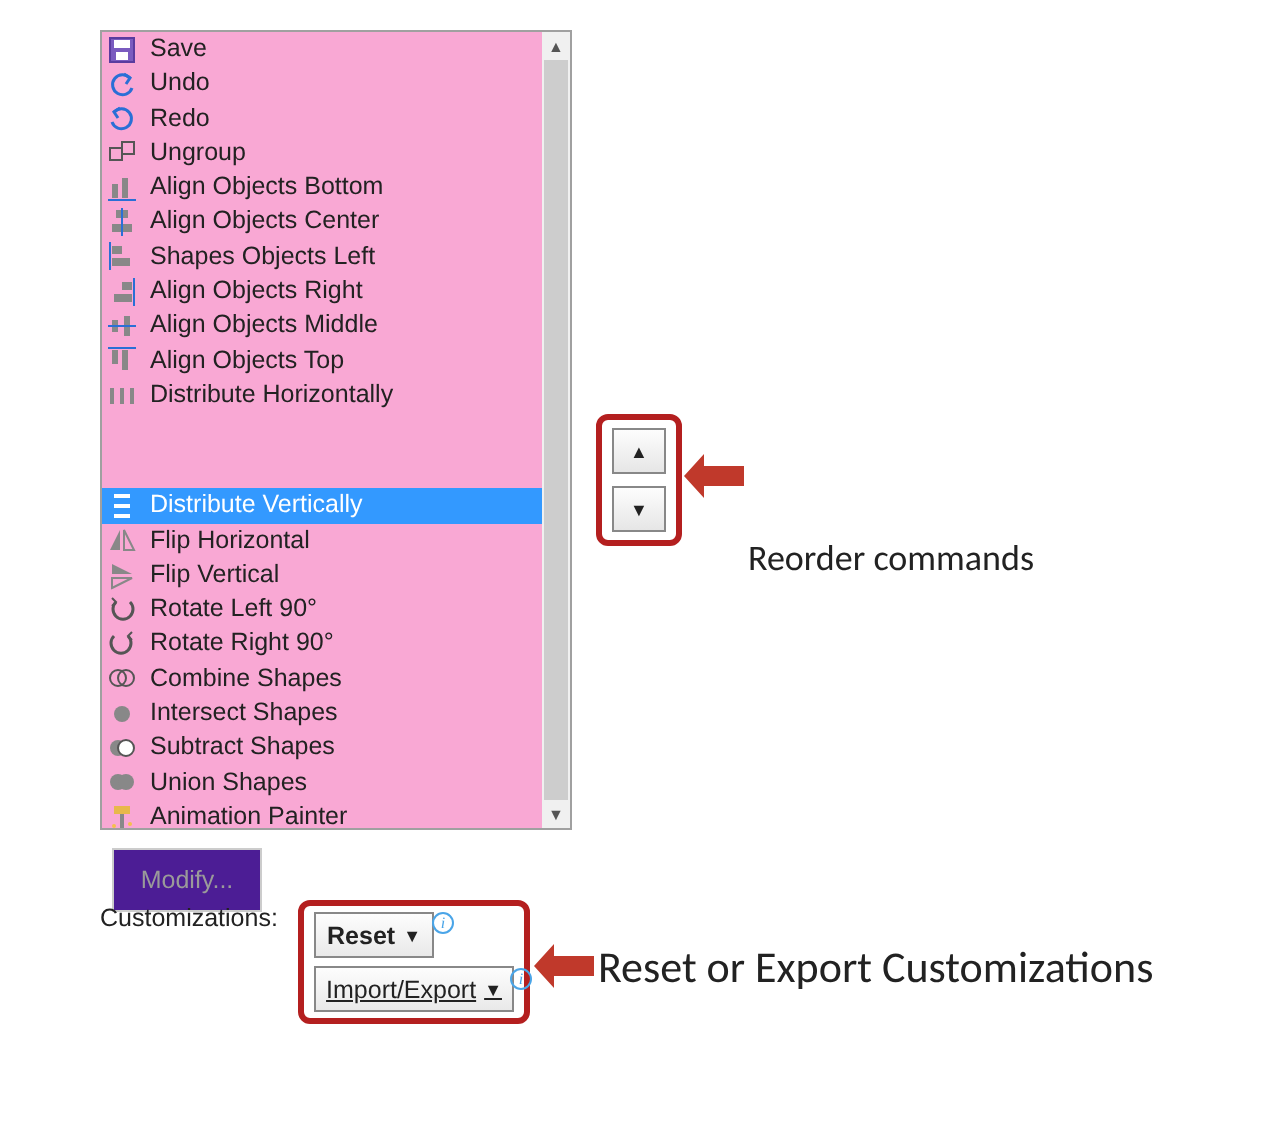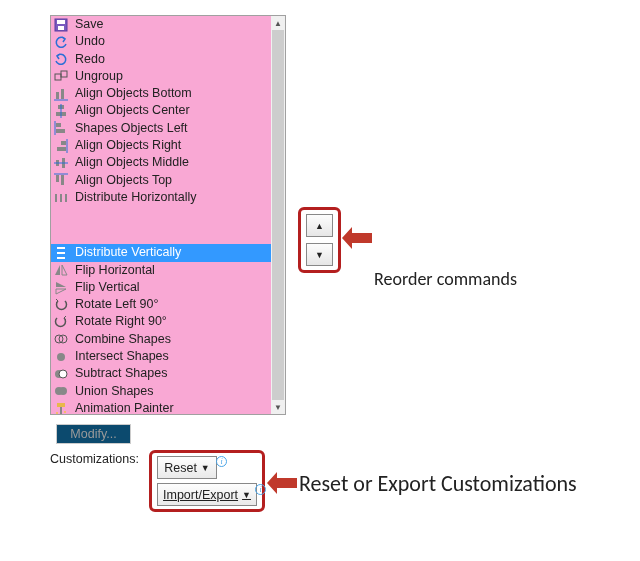--- a/index.html
+++ b/index.html
@@ -128,23 +128,23 @@
     top: 225px;
     font-size: 18px;
     font-family: "Calibri", "Segoe UI", sans-serif;
     margin-top: 43px;
   }
   .modify-btn {
     position: absolute;
     left: 56px;
     top: 424px;
     width: 75px;
-    height: 20px;
+    height: 32px;
     border: 1px solid #ccc;
-    background: #0c4a6e;
+    background: #4c1d95;
     color: #9a9a9a;
     font-size: 12.5px;
     display: flex;
     align-items: center;
     justify-content: center;
     cursor: default;
   }
   .custom-label {
     position: absolute;
     left: 50px;
@@ -172,21 +172,21 @@
     align-items: center;
     justify-content: center;
     padding: 0 6px;
     font-size: 12.5px;
     cursor: pointer;
   }
   .dropdown-btn .caret {
     margin-left: 4px;
     font-size: 9px;
   }
-  .reset-btn { width: 60px; }
+  .reset-btn { width: 60px; font-weight: bold; }
   .import-btn { width: 100px; text-decoration: underline; }
   .info-icon {
     position: absolute;
     width: 11px;
     height: 11px;
     border: 1px solid #4aa5e8;
     border-radius: 50%;
     font-size: 8px;
     color: #4aa5e8;
     display: flex;

